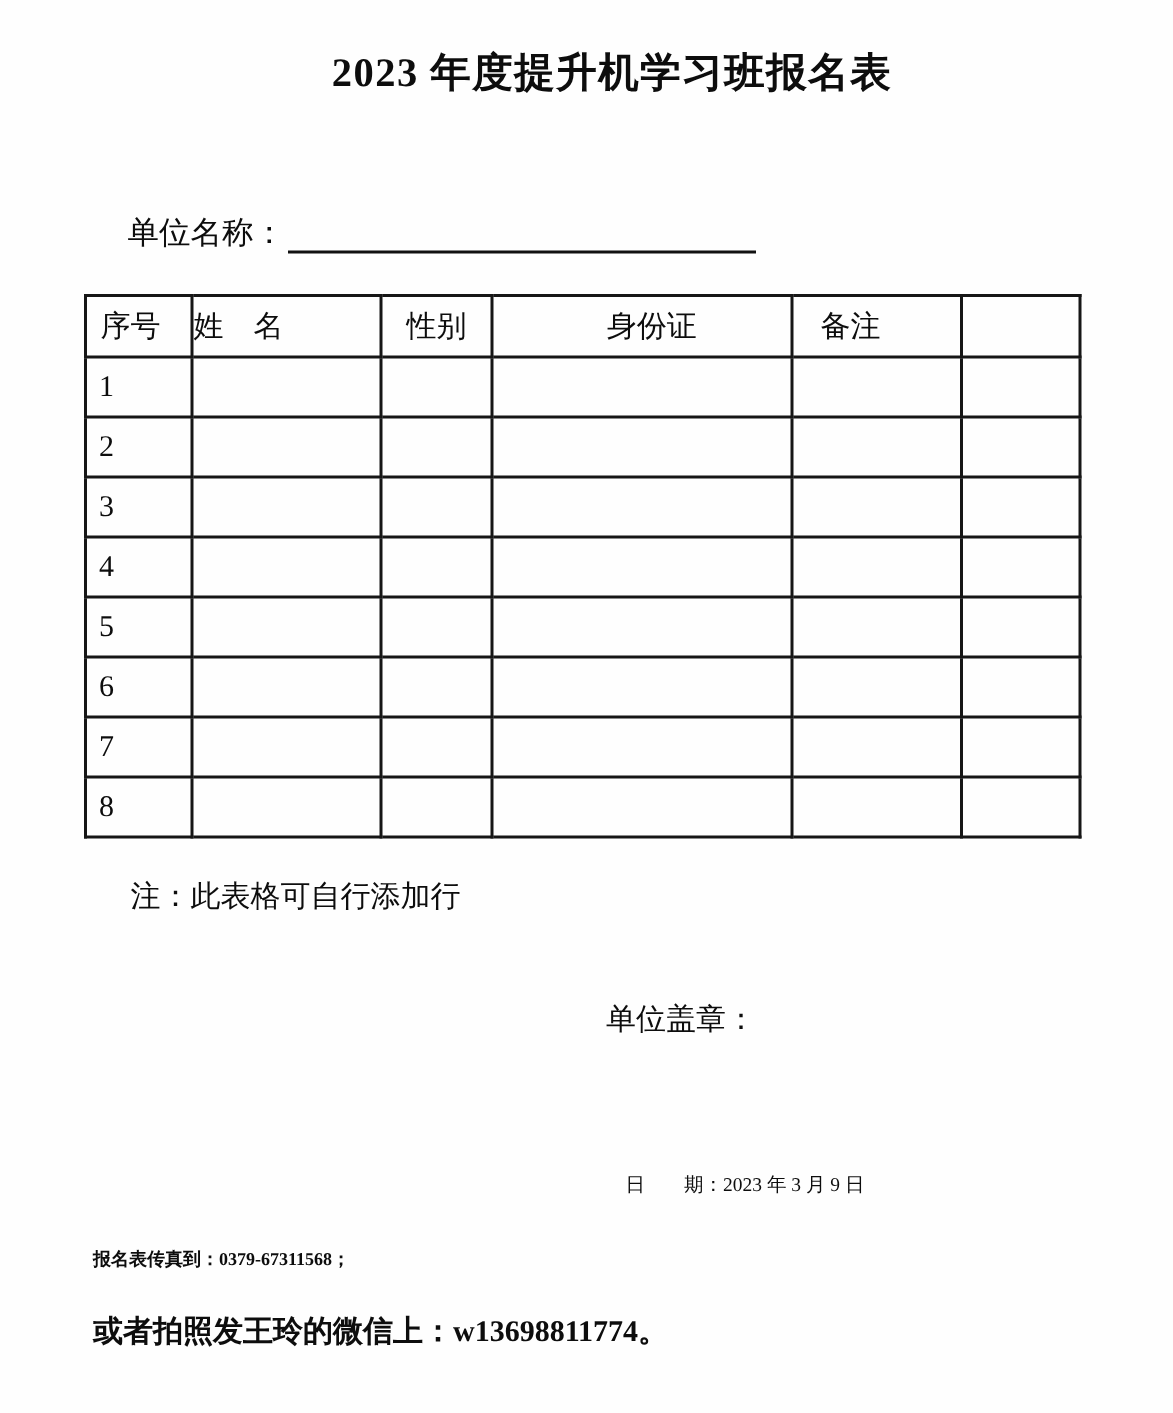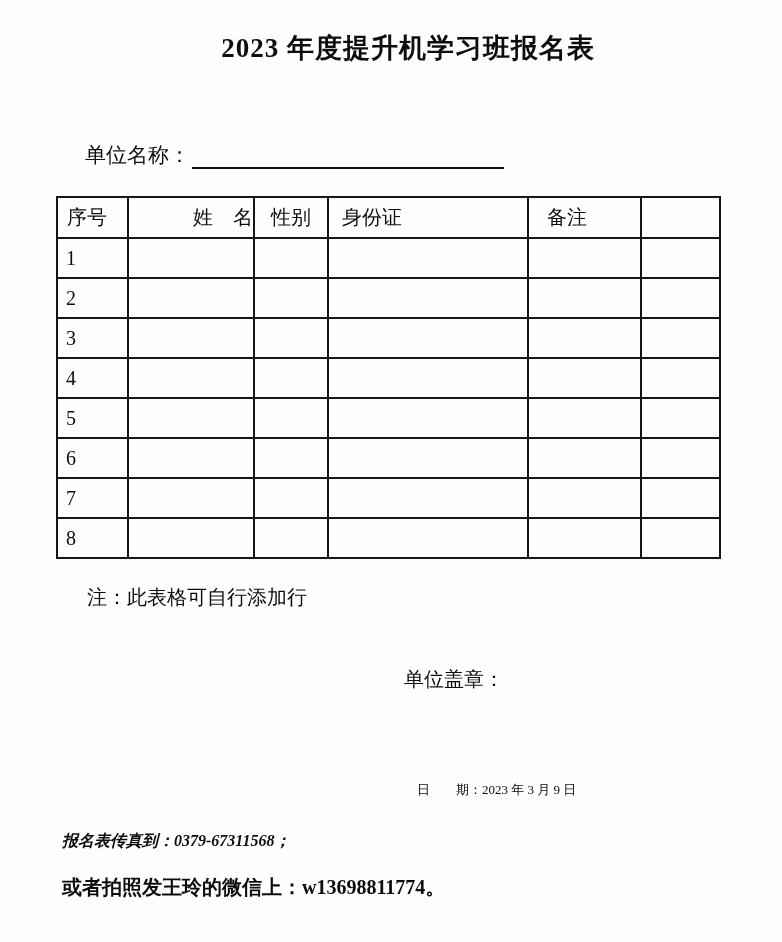--- a/index.html
+++ b/index.html
@@ -56,23 +56,23 @@
     font-weight: normal;
     font-size: 20px;
     padding: 0;
     overflow: hidden;
     white-space: pre;
   }
   table.signup th { height: 39px; }
   table.signup td { height: 38px; }
   
   table.signup th:nth-child(1) { text-align: left; padding-left: 9px; border-radius: 15px; }
-  table.signup th:nth-child(2) { text-align: right; padding-left: 28px; }
+  table.signup th:nth-child(2) { text-align: left; }
   table.signup th:nth-child(3) { text-align: center; }
-  table.signup th:nth-child(4) { text-align: left; padding-left: 13px; }
+  table.signup th:nth-child(4) { text-align: center; padding-left: 13px; }
   table.signup th:nth-child(5) { text-align: left; padding-left: 18px; }
   table.signup td:nth-child(1) { text-align: left; padding-left: 8px; }
   .note-line {
     position: absolute;
     top: 584px;
     left: 64px;
     font-size: 20px;
     white-space: pre;
     margin-left: 23px;
   }
@@ -87,24 +87,23 @@
     position: absolute;
     top: 765px;
     left: 404px;
     font-size: 13px;
     white-space: pre;
   }
   .fax-line {
     position: absolute;
     top: 831px;
     left: 62px;
-    font-size: 16px;
+    font-size: 12px;
     font-weight: 700;
     white-space: pre;
-    font-style: italic;
   }
   .wechat-line {
     position: absolute;
     top: 874px;
     left: 62px;
     font-size: 20px;
     font-weight: 700;
     white-space: pre;
   }
 </style>

